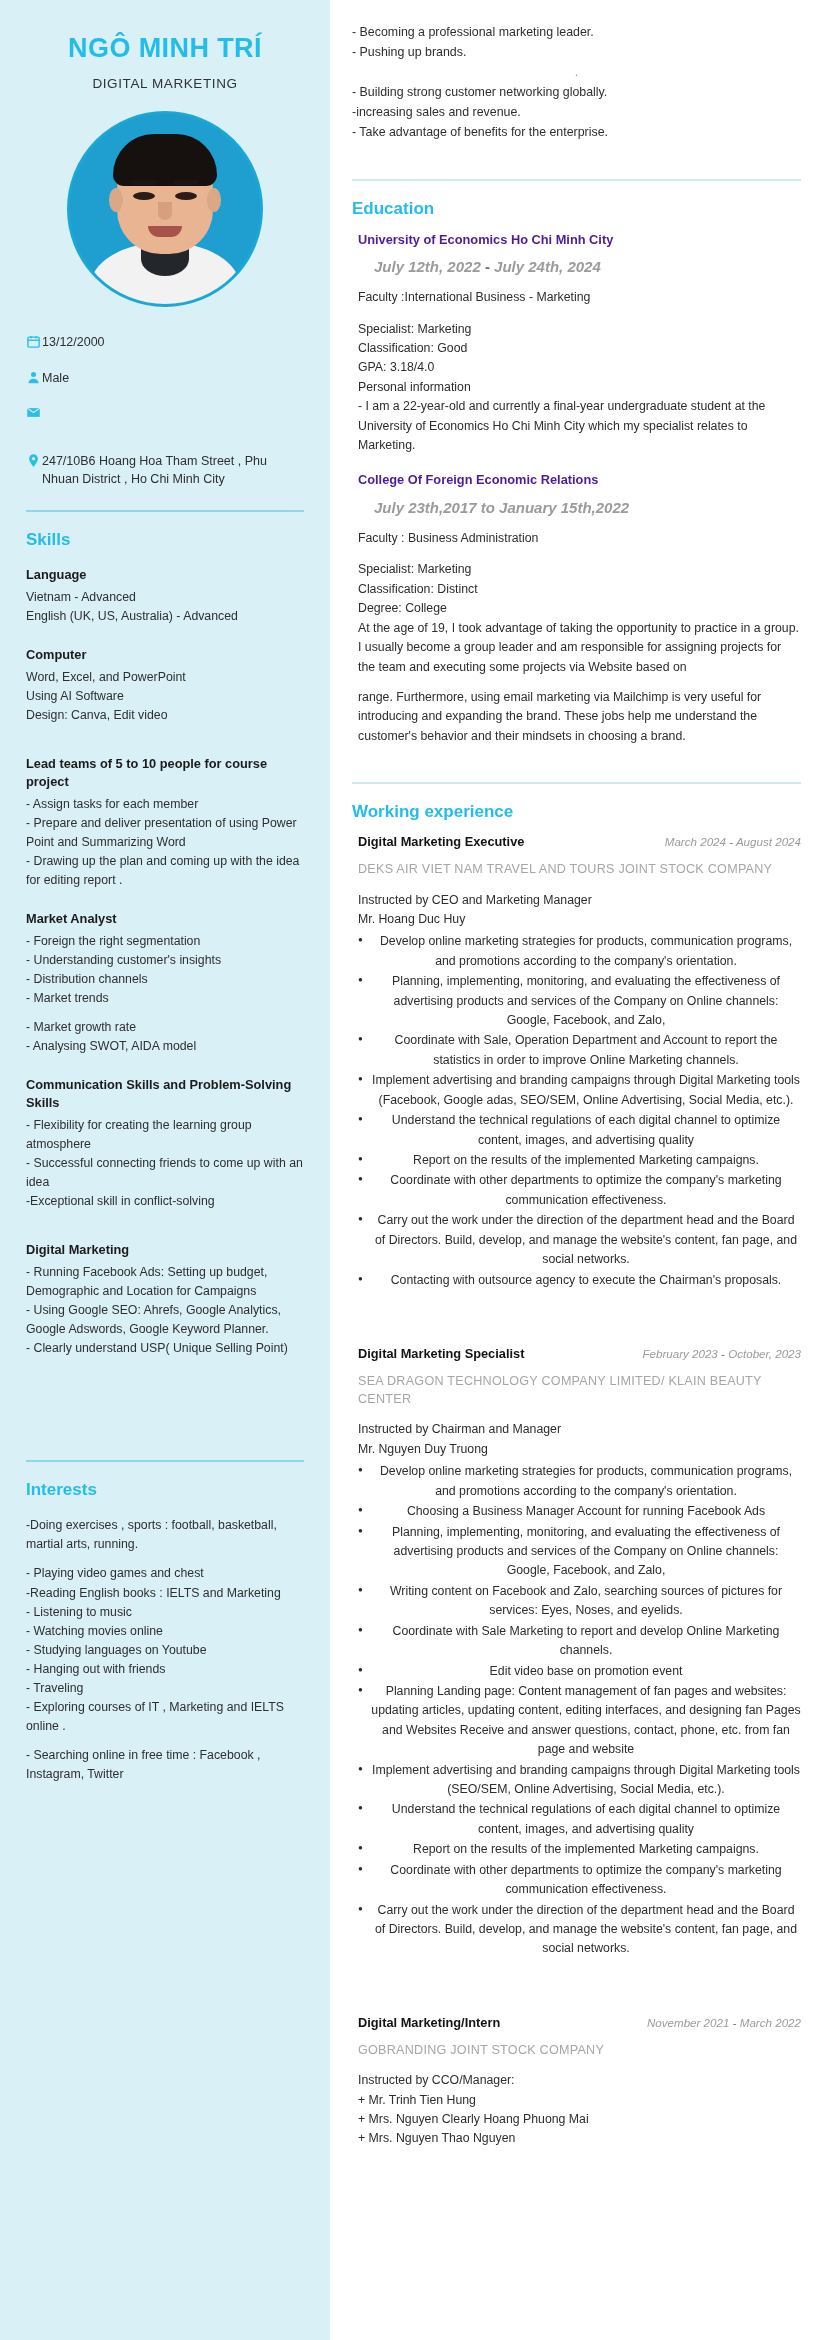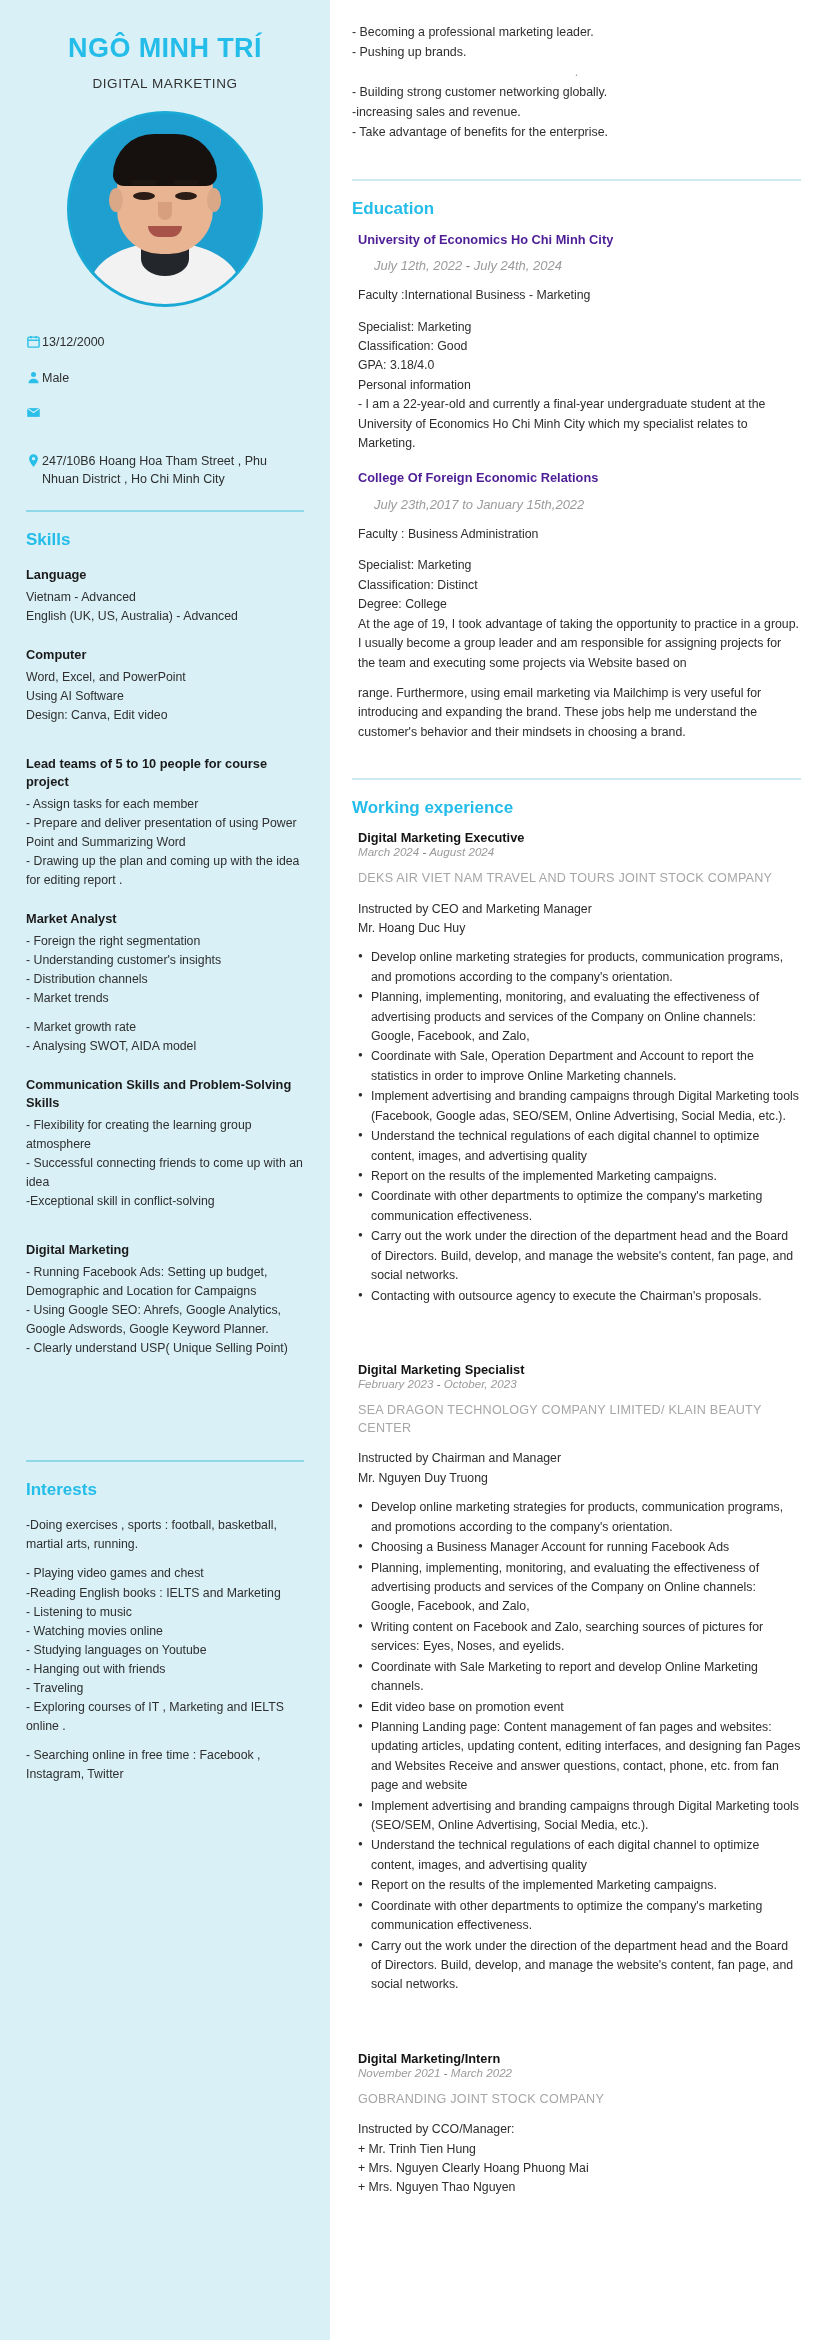--- a/index.html
+++ b/index.html
@@ -150,26 +150,27 @@
   }
   .edu-item { margin-bottom: 16px; }
   .edu-school {
     font-size: 12.8px;
     font-weight: bold;
     color: #4c1d95;
     padding-left: 6px;
     line-height: 1.45;
   }
   .edu-dates {
-    font-size: 13px;
+    font-size: 15px;
     color: #9b9b9b;
     font-style: italic;
     padding-left: 22px;
     margin-top: 9px;
     margin-bottom: 13px;
+    font-weight: bold;
   }
   .edu-dates .sep { font-style: normal; color:#6e6e6e; }
   .edu-line {
     font-size: 12.3px;
     color: #2d2d2d;
     line-height: 1.58;
     padding-left: 6px;
   }
   .edu-line.spaced { margin-top: 12px; }
   .edu-para {
@@ -178,21 +179,20 @@
     line-height: 1.58;
     padding-left: 6px;
     margin-top: 11px;
   }
   .job { margin-bottom: 26px; }
   .job-head {
     display: flex;
     align-items: baseline;
     justify-content: space-between;
     padding-left: 6px;
-    flex-direction: column;
   }
   .job-role {
     font-size: 12.8px;
     font-weight: bold;
     color: #131313;
   }
   .job-dates {
     font-size: 11.6px;
     color: #9b9b9b;
     font-style: italic;
@@ -207,21 +207,21 @@
     padding-left: 6px;
     line-height: 1.45;
   }
   .job-sub {
     font-size: 12.3px;
     color: #2d2d2d;
     line-height: 1.58;
     padding-left: 6px;
     margin-top: 12px;
   }
-  .bullets { padding-left: 6px; margin-top: 10px; }
+  .bullets { padding-left: 6px; margin-top: 3px; text-align: center; }
   .bullet {
     font-size: 12.3px;
     color: #2d2d2d;
     line-height: 1.58;
     position: relative;
     padding-left: 13px;
     margin-top: 1px;
   }
   .bullet::before {
     content: "\25CF";

